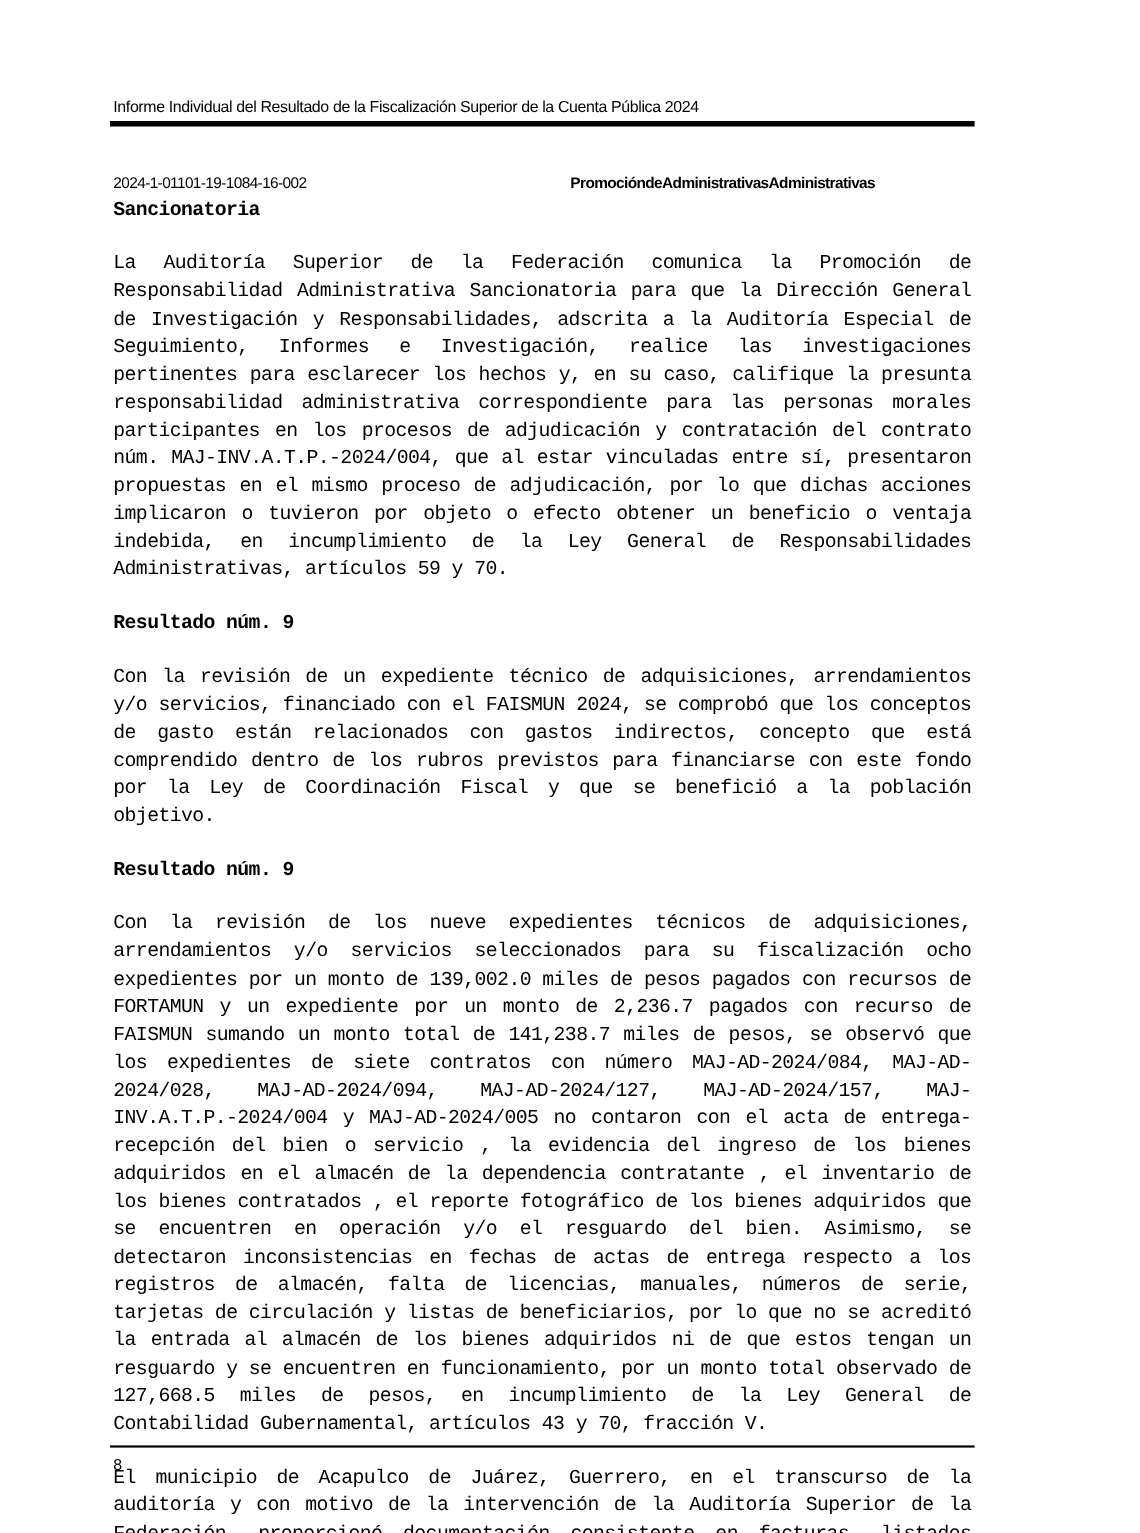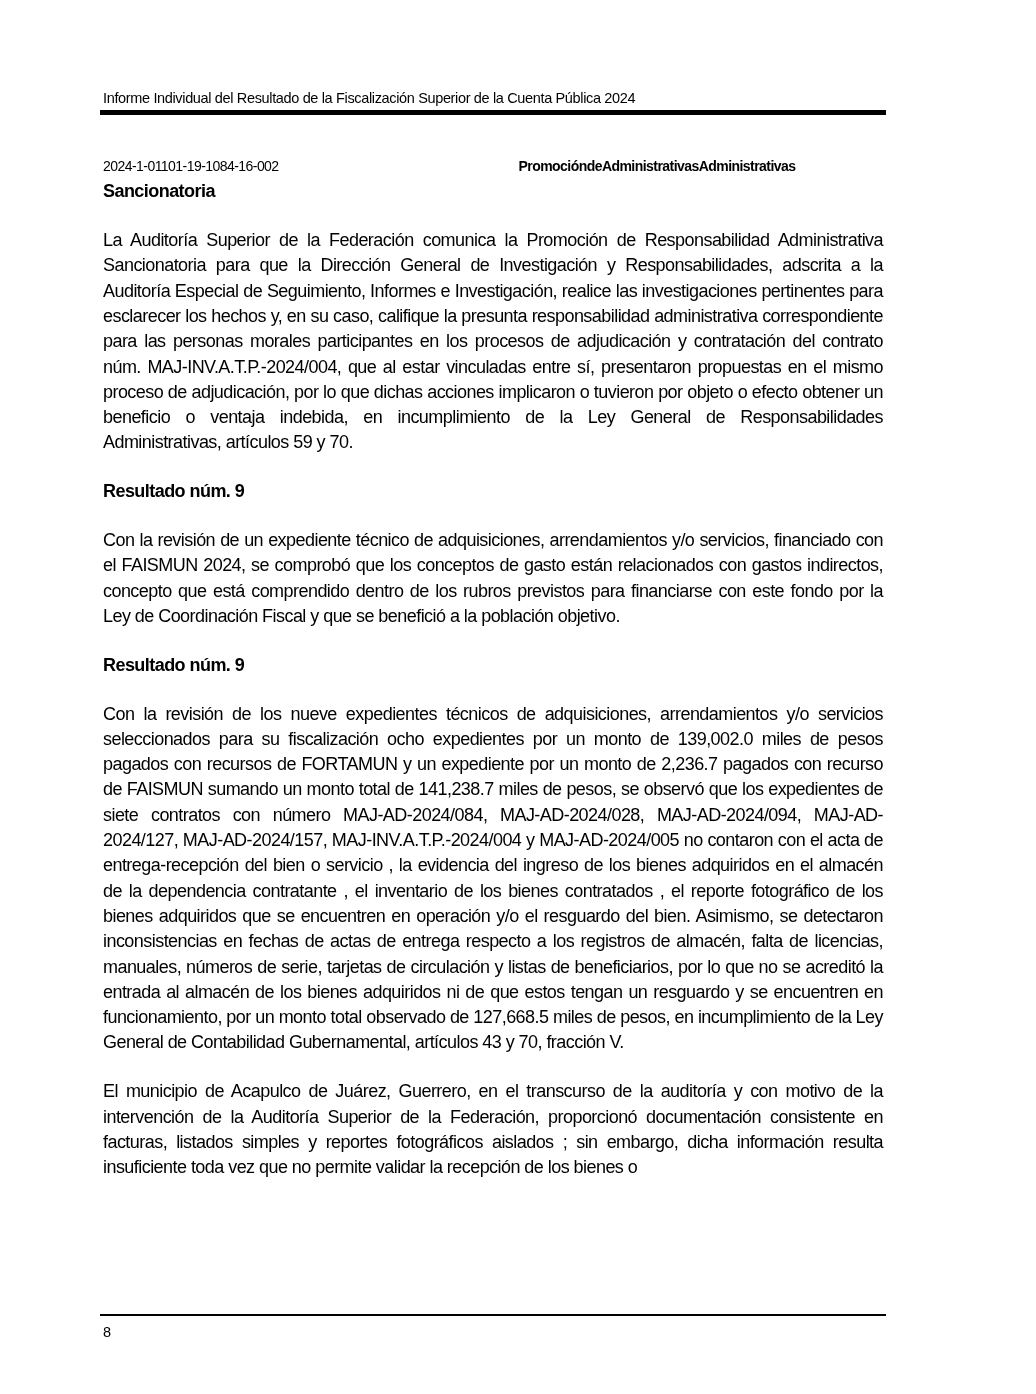--- a/index.html
+++ b/index.html
@@ -45,20 +45,21 @@
       left: 103px;
       top: 154px;
       width: 780px;
     }
     .p {
       font-size: 18px;
       letter-spacing: -0.55px;
       line-height: 25.3px;
       text-align: justify;
       margin: 0;
+      font-family: Liberation Mono, monospace;
     }
     .gap { height: 23.5px; }
     .bold { font-weight: bold; }
     .promo {
       display: flex;
       justify-content: space-between;
       font-size: 14px;
       letter-spacing: -0.55px;
       line-height: 25.3px;
     }

